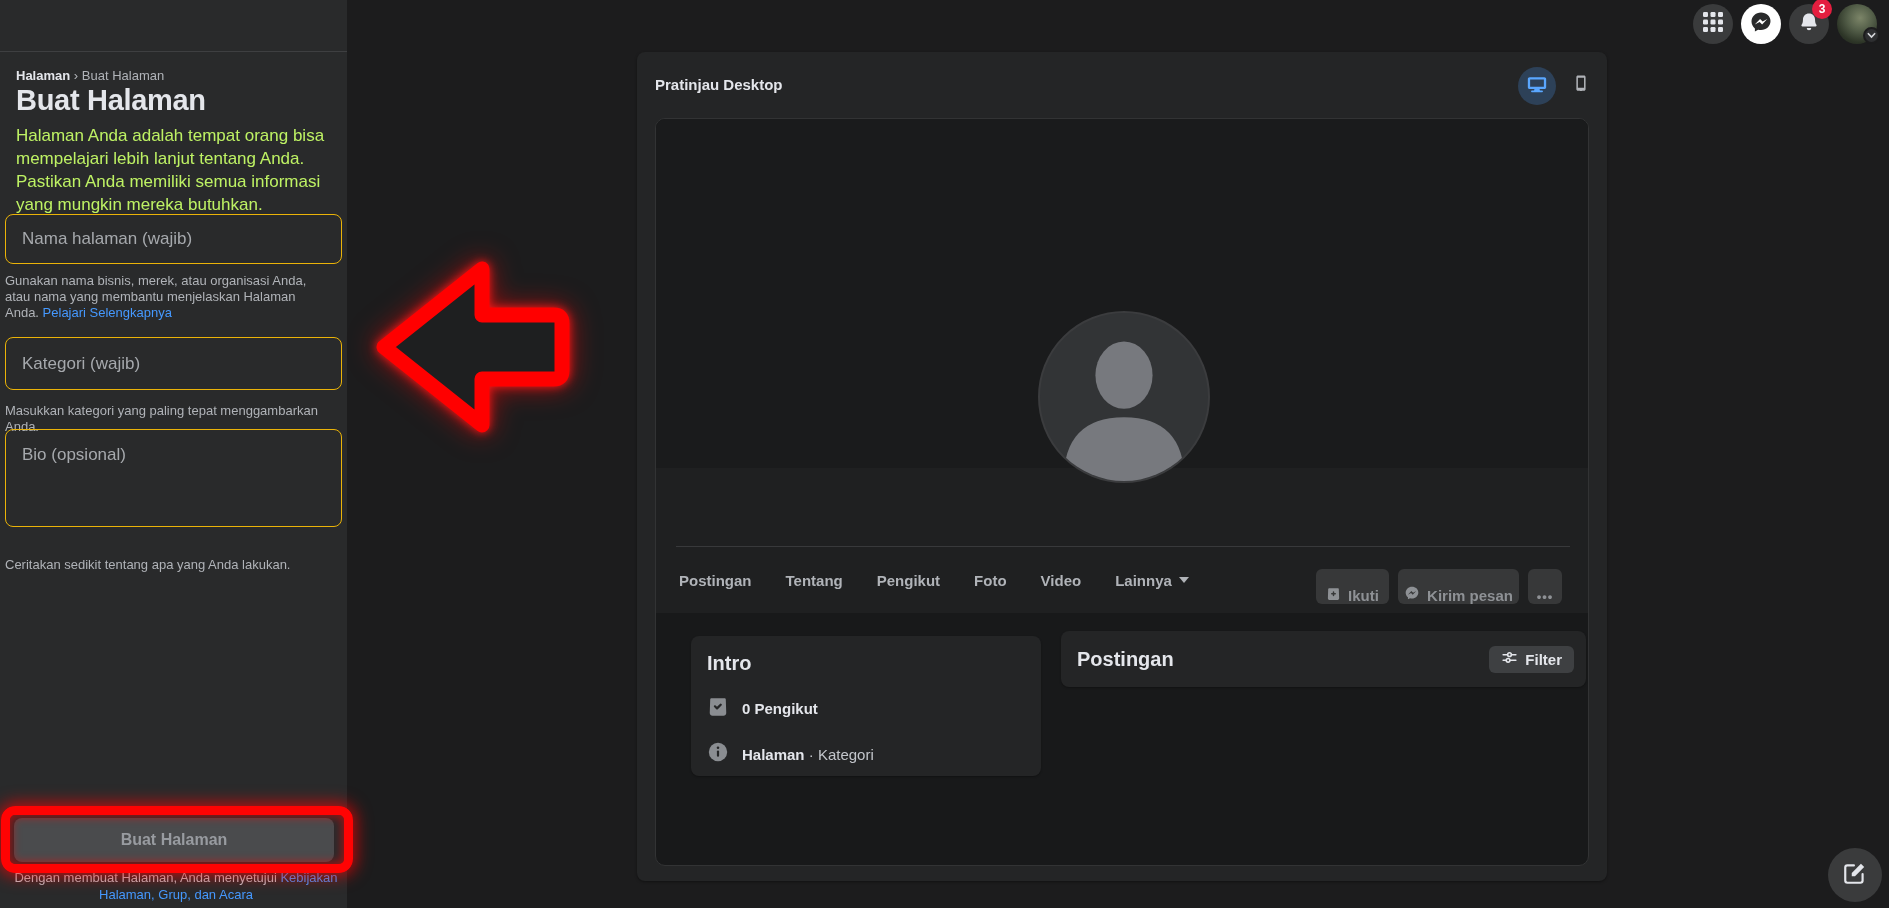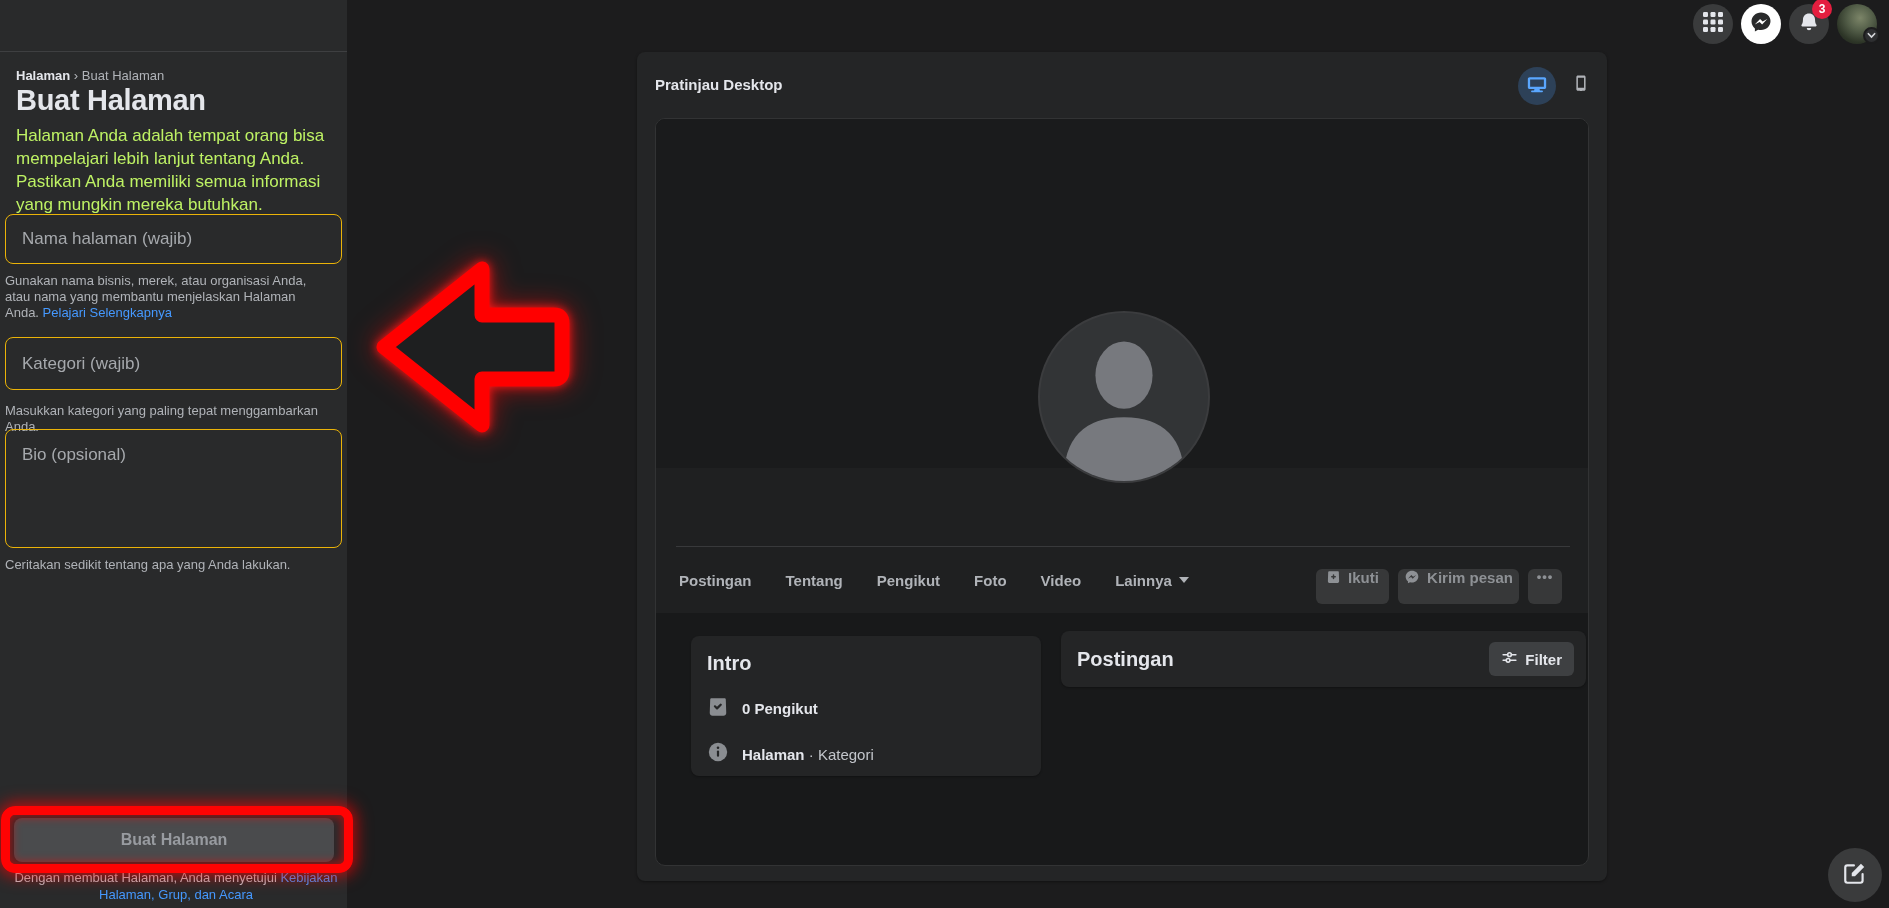--- a/index.html
+++ b/index.html
@@ -22,21 +22,21 @@
 
   .breadcrumb { left:16px; top:68px; font-size:13px; color:#b0b3b8; }
   .breadcrumb .root { font-weight:bold; color:#e4e6eb; }
   .page-title { left:16px; top:84px; font-size:29px; font-weight:bold; color:#e4e6eb; letter-spacing:-0.3px; }
   .page-desc { left:16px; top:124px; width:324px; font-size:17px; line-height:23px; color:#bef264; }
 
   .field { left:5px; width:337px; border:1px solid #eab308; border-radius:8px; background:transparent; color:#e4e6eb; font-size:17px; padding:0 16px; font-family:"Liberation Sans", sans-serif; outline:none; }
   .field::placeholder, textarea.field::placeholder { color:#a6a9ad; opacity:1; }
   .field-name { top:214px; height:50px; }
   .field-cat  { top:337px; height:53px; }
-  .field-bio  { top:429px; height:119px; padding-top:15px; resize:none; }
+  .field-bio  { top:429px; height:98px; padding-top:15px; resize:none; }
 
   .helper { left:5px; width:332px; font-size:13px; line-height:16px; color:#b0b3b8; }
   .helper-name { top:273px; width:318px; }
   .helper-cat  { top:403px; }
   .helper-bio  { top:557px; }
   .helper a, .terms a { color:#4599ff; text-decoration:none; cursor:pointer; }
 
   .submit-btn { left:14px; top:818px; width:320px; height:44px; background:#4a4b4d; border:none; border-radius:8px; color:#989ba0; font-size:16px; font-weight:bold; font-family:"Liberation Sans", sans-serif; cursor:not-allowed; }
   .terms { left:0; top:869px; width:352px; text-align:center; font-size:13px; line-height:17px; color:#bfc2c7; z-index:1; }
 
@@ -65,35 +65,35 @@
   .inner-page { left:18px; top:66px; width:934px; height:748px; background:#18191a; border:1px solid #323334; border-radius:10px; overflow:hidden; }
   .cover { left:0; top:0; width:100%; height:349px; background:#1a1b1c; }
   .profile-strip { left:0; top:349px; width:100%; height:145px; background:#1f2021; }
   .pv-avatar { left:382px; top:192px; width:172px; height:172px; border-radius:50%; background:#323436; border:2px solid #3b3c3e; overflow:hidden; z-index:2; }
   .pv-name { left:0; top:366px; width:100%; text-align:center; font-size:29px; font-weight:bold; color:#6d7075; z-index:2; }
   .pv-divider { left:20px; top:427px; width:894px; height:1px; background:#38393b; }
   .tabs { left:23px; top:428px; height:66px; display:flex; align-items:center; gap:34px; }
   .tab { font-size:15px; font-weight:bold; color:#b0b3b8; cursor:pointer; display:flex; align-items:center; gap:7px; }
   .caret-down { width:0; height:0; border-left:5px solid transparent; border-right:5px solid transparent; border-top:6px solid #b0b3b8; }
 
-  .pv-btn { top:450px; height:35px; background:#373839; border:none; border-radius:6px; color:#8e9195; font-size:15px; font-weight:bold; font-family:"Liberation Sans", sans-serif; display:flex; align-items:flex-start; justify-content:center; gap:7px; cursor:pointer; }
+  .pv-btn { top:450px; height:35px; background:#373839; border:none; border-radius:6px; color:#8e9195; font-size:15px; font-weight:bold; font-family:"Liberation Sans", sans-serif; display:flex; align-items:flex-end; justify-content:center; gap:7px; cursor:pointer; }
   .pv-follow { left:660px; width:73px; }
   .pv-message { left:742px; width:121px; }
   .pv-more { left:872px; width:34px; letter-spacing:1px; font-size:13px; }
 
   .card { background:#242526; border-radius:8px; box-shadow:0 1px 2px rgba(0,0,0,.3); }
   .intro-card { left:35px; top:517px; width:350px; height:140px; padding:16px; }
   .intro-title { font-size:20px; font-weight:bold; color:#e4e6eb; }
   .intro-row { display:flex; align-items:center; gap:13px; margin-top:20px; }
   .intro-row .txt { font-size:15px; font-weight:bold; color:#e4e6eb; }
   .intro-row .txt .muted { font-weight:normal; color:#c3c6cb; }
 
   .posts-card { left:405px; top:512px; width:525px; height:56px; display:flex; align-items:center; justify-content:space-between; padding:0 12px 0 16px; }
   .posts-title { font-size:20px; font-weight:bold; color:#e4e6eb; }
-  .filter-btn { height:34px; padding:0 12px; background:#3e4042; border:none; border-radius:6px; color:#e4e6eb; font-size:15px; font-weight:bold; font-family:"Liberation Sans", sans-serif; display:flex; align-items:center; gap:7px; cursor:pointer; }
+  .filter-btn { height:27px; padding:0 12px; background:#3e4042; border:none; border-radius:6px; color:#e4e6eb; font-size:15px; font-weight:bold; font-family:"Liberation Sans", sans-serif; display:flex; align-items:center; gap:7px; cursor:pointer; }
 
   .fab { left:1828px; top:848px; width:54px; height:54px; border-radius:50%; background:#3a3b3c; display:flex; align-items:center; justify-content:center; cursor:pointer; z-index:4; }
 </style>
 </head>
 <body>
 
 <div class="abs sidebar"></div>
 <div class="abs topbar"></div>
 
 <div class="abs close-btn">

